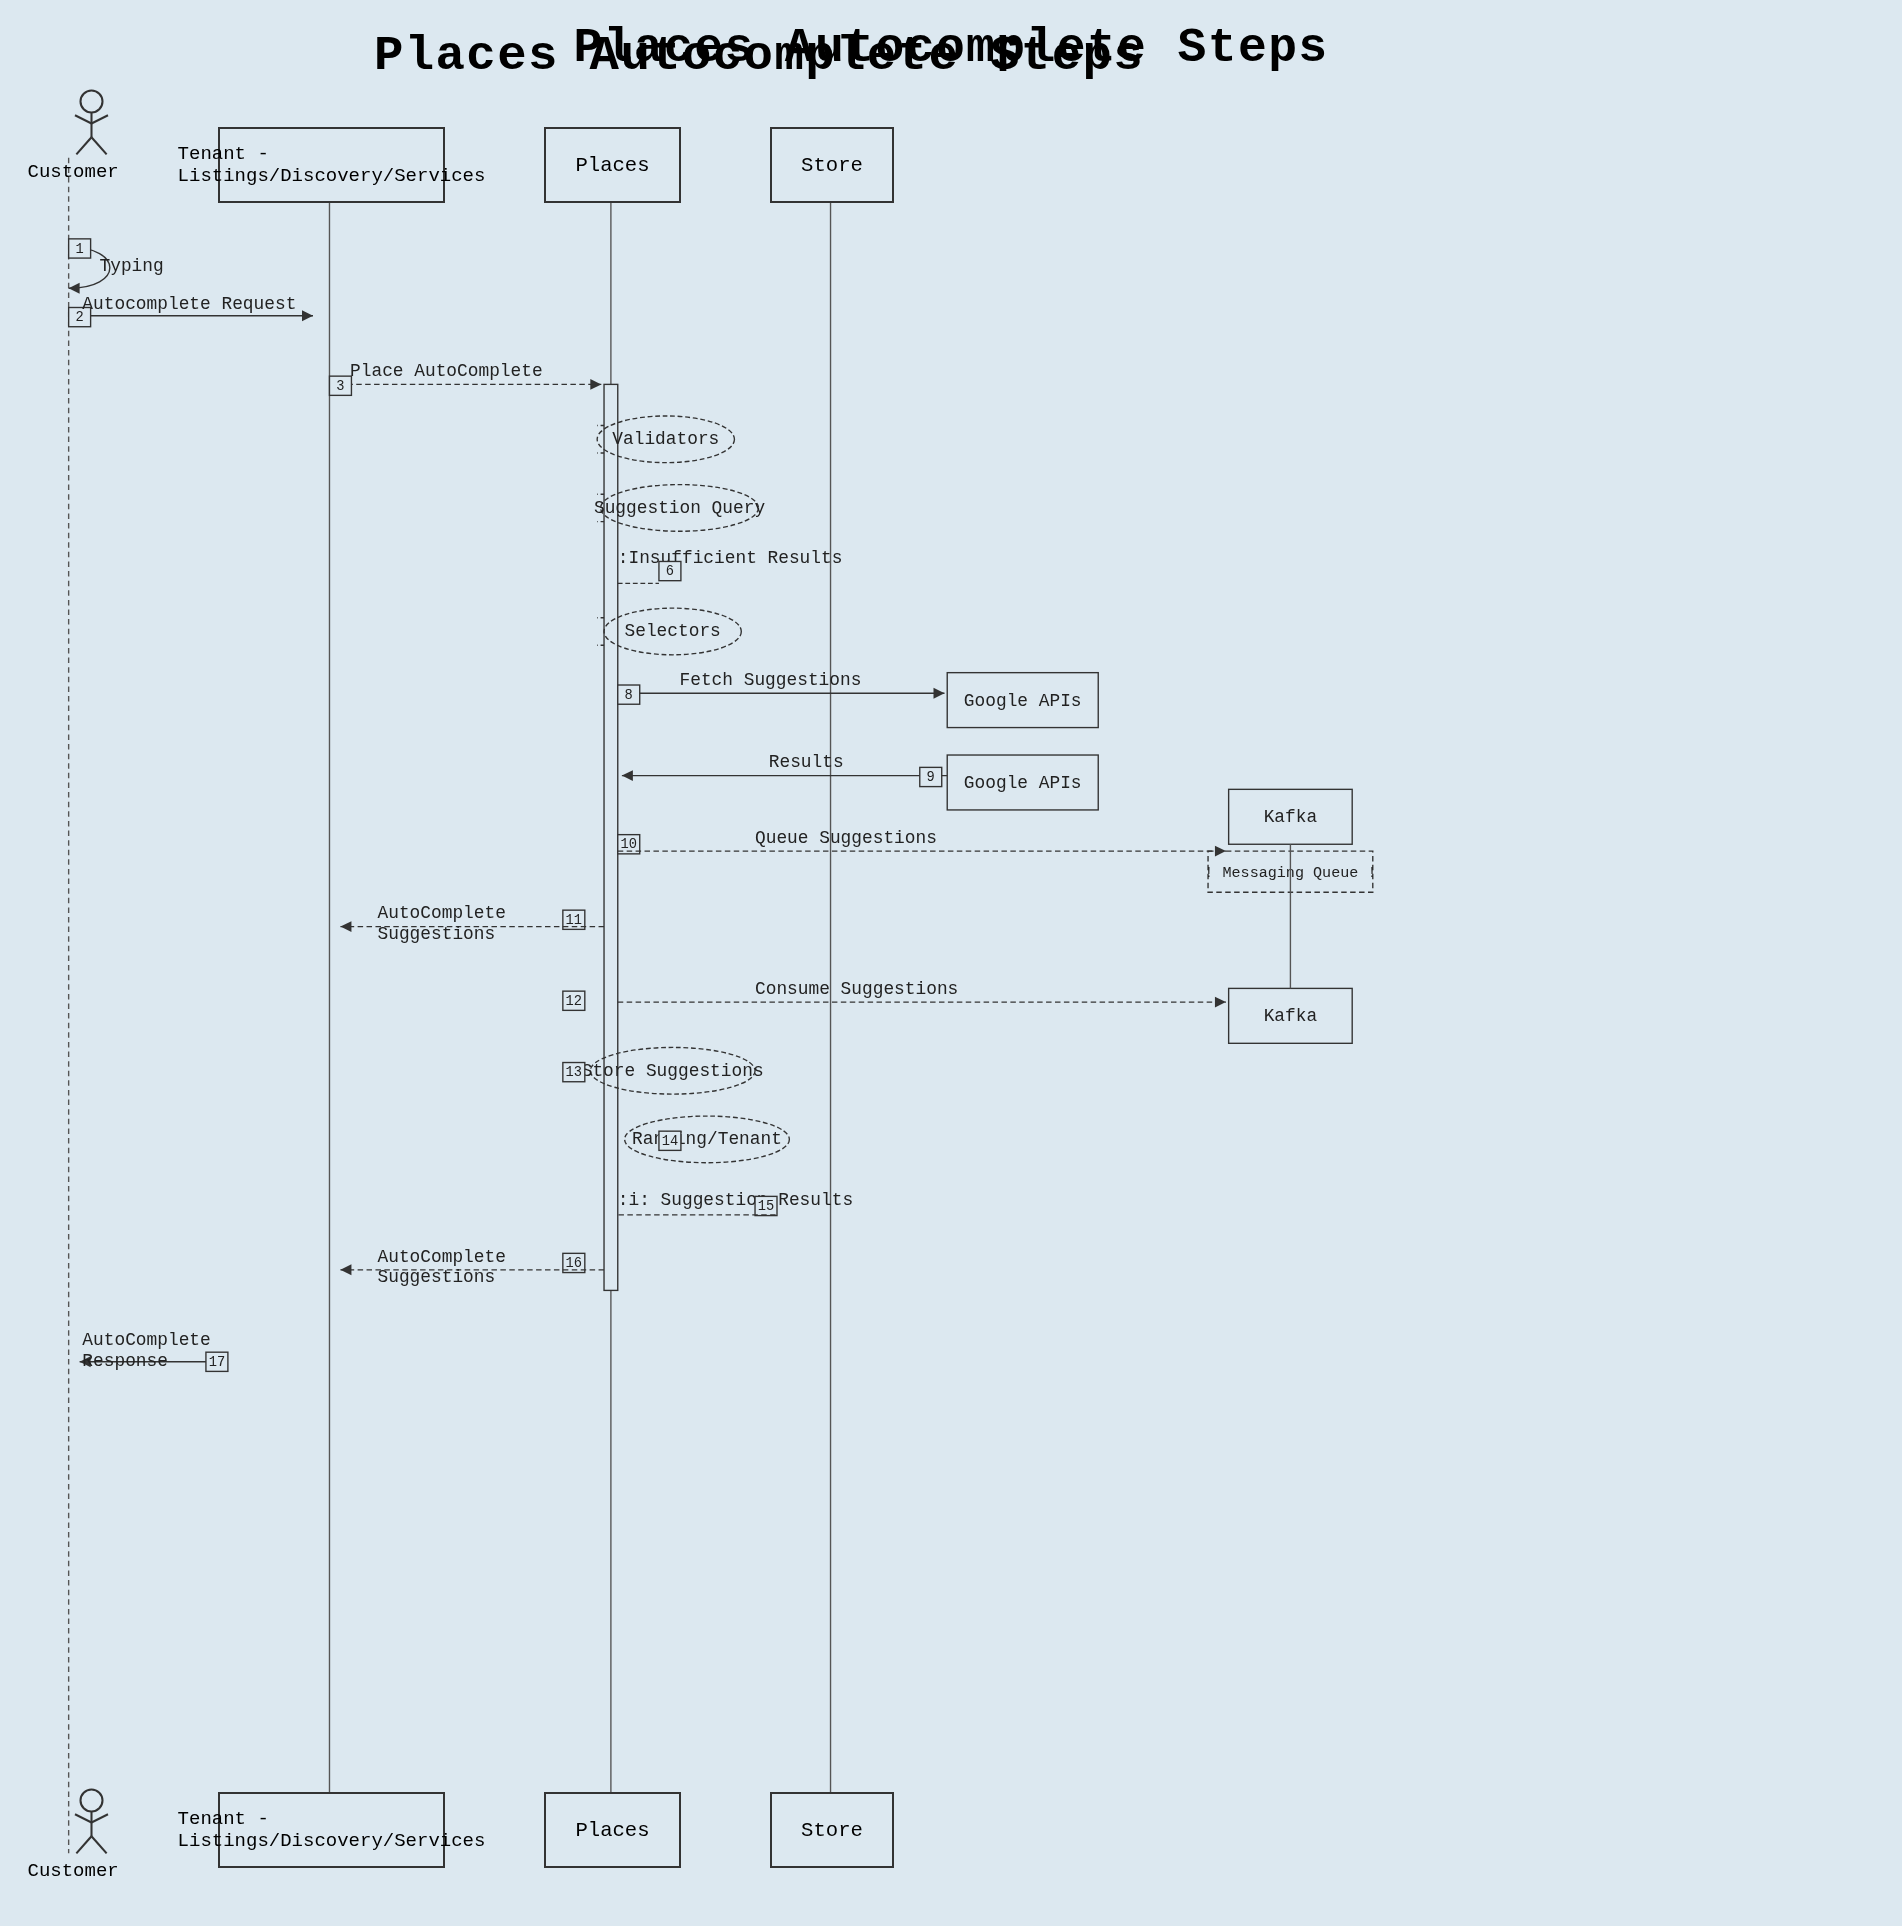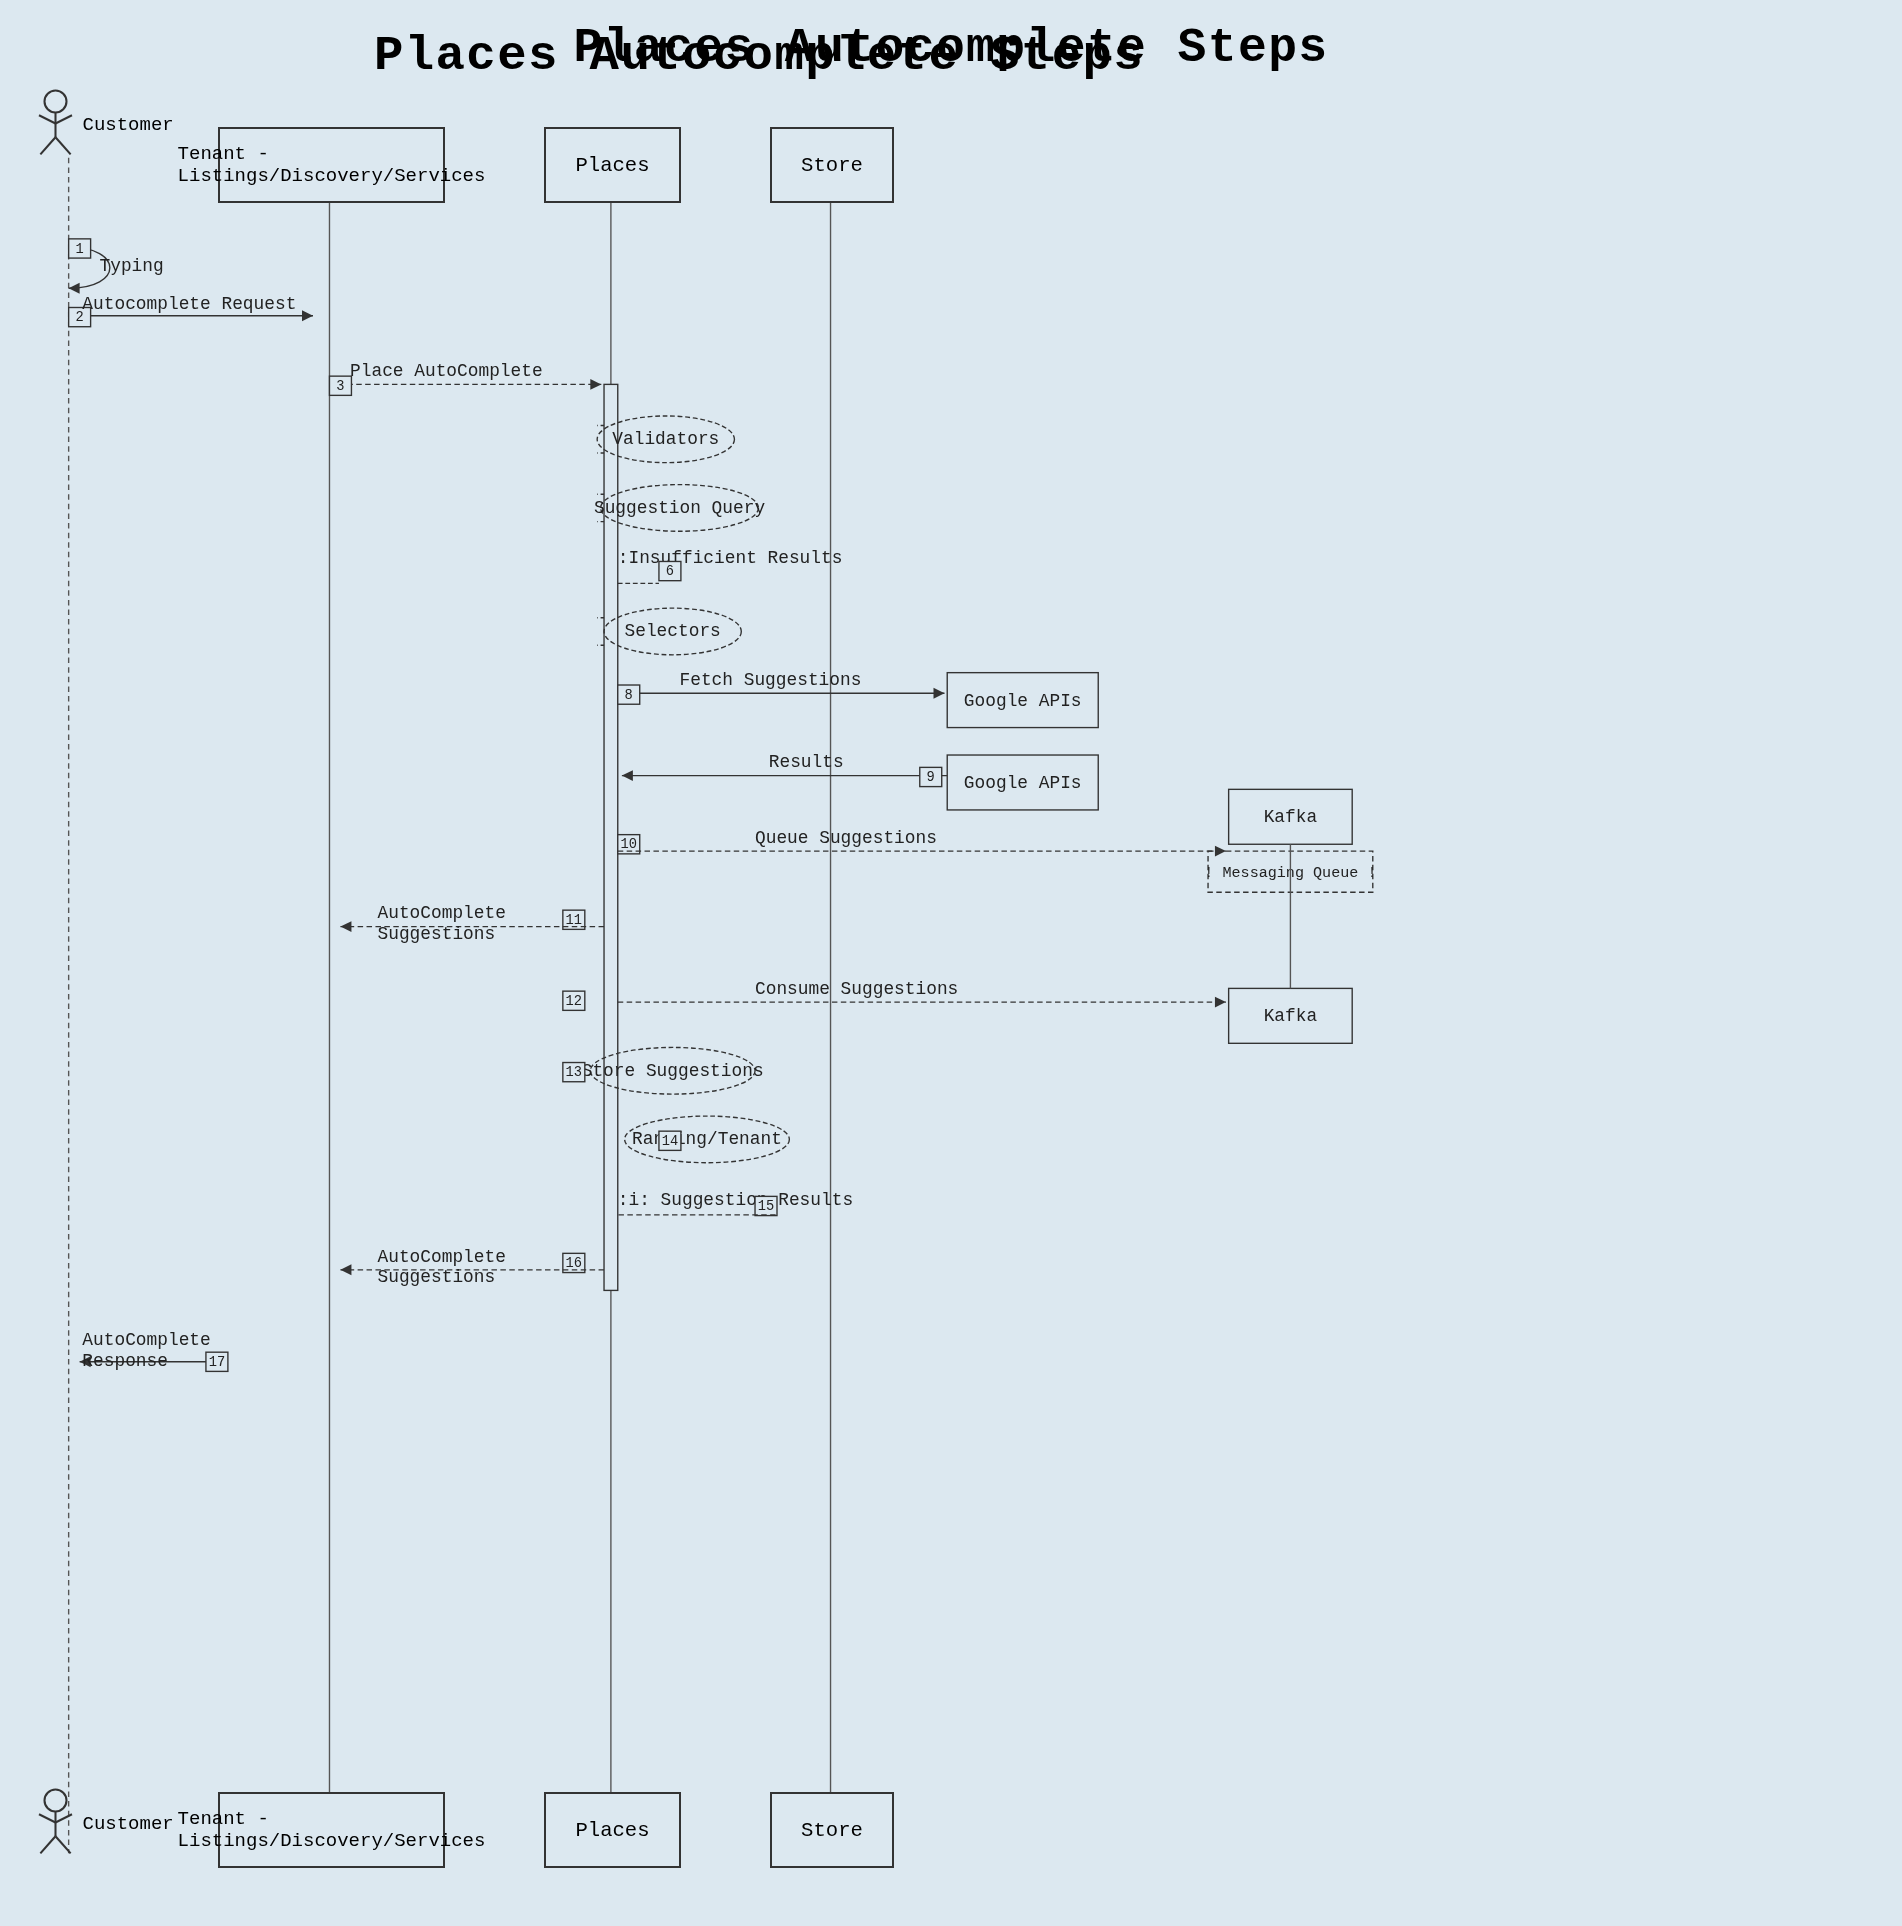--- a/index.html
+++ b/index.html
@@ -34,22 +34,22 @@
       justify-content: center;
       text-align: left;
       font-size: 20.6px;
       font-family: 'Courier New', Courier, monospace;
       padding: 6.9px;
     }
     
     .actor {
       position: absolute;
       display: flex;
-      flex-direction: row;
-      align-items: center;
+      flex-direction: column;
+      align-items: flex-end;
       font-size: 19px;
       font-family: 'Courier New', Courier, monospace;
     }
     .actor svg {
       width: 55px;
       height: 69px;
     }
     
     .svg-overlay {
       position: absolute;

